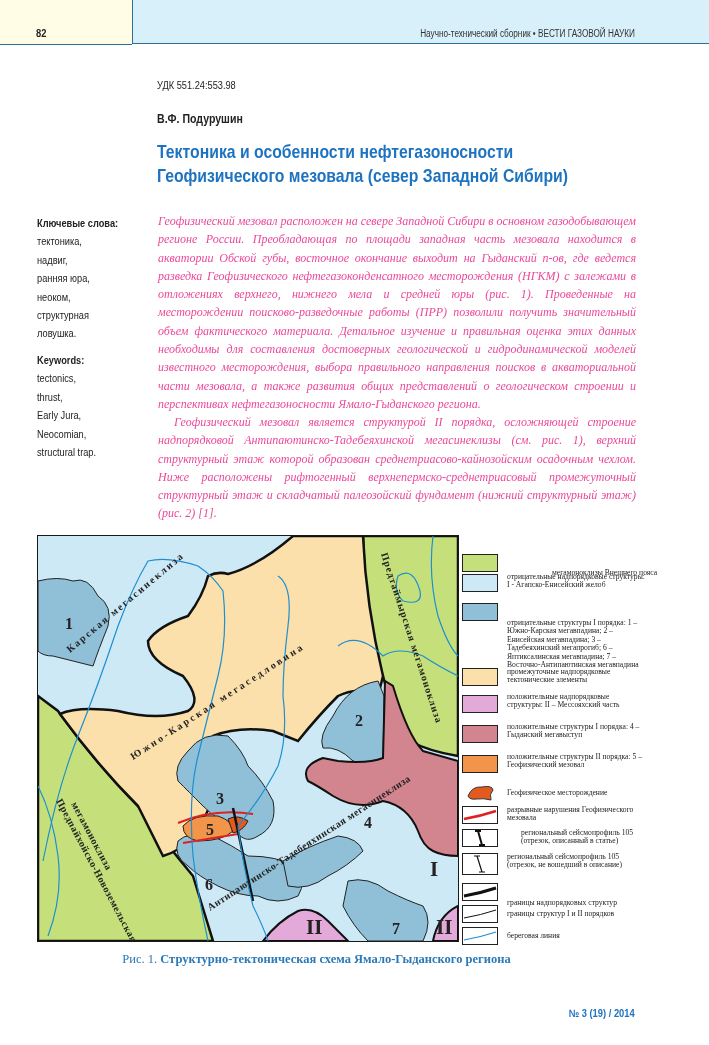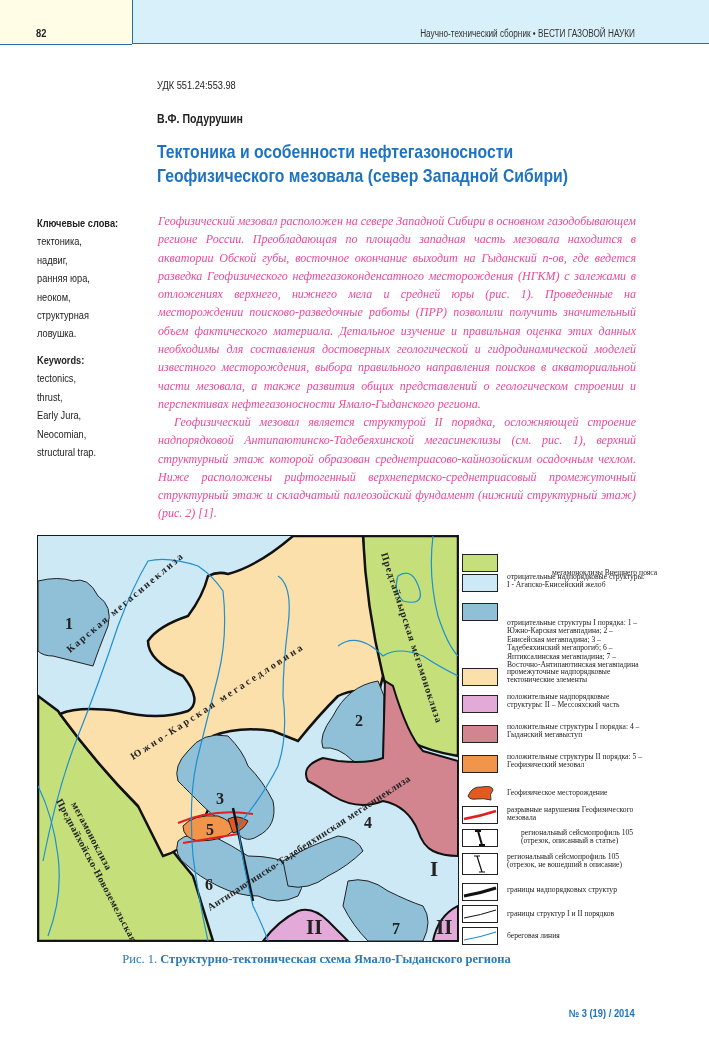--- a/index.html
+++ b/index.html
@@ -187,21 +187,21 @@
         </svg>
     </div>
     <div class="lg-txt" style="top:0;">региональный сейсмопрофиль 105 (отрезок, не вошедший в описание)</div>
   </div>
   <div class="lg-item" style="top:333px;">
     <div class="lg-sw" style="background:#fff;">
       <svg width="34" height="16">
           <path d="M1,12 Q18,9 33,4" stroke="#111" stroke-width="3" fill="none"></path>
         </svg>
     </div>
-    <div class="lg-txt" style="top:3px;">границы надпорядковых структур</div>
+    <div class="lg-txt" style="top:16px;">границы надпорядковых структур</div>
   </div>
   <div class="lg-item" style="top:355px;">
     <div class="lg-sw" style="background:#fff;">
       <svg width="34" height="16">
           <path d="M1,12 Q18,9 33,4" stroke="#111" stroke-width="1" fill="none"></path>
         </svg>
     </div>
     <div class="lg-txt" style="top:5px;">границы структур I и II порядков</div>
   </div>
   <div class="lg-item" style="top:377px;">

